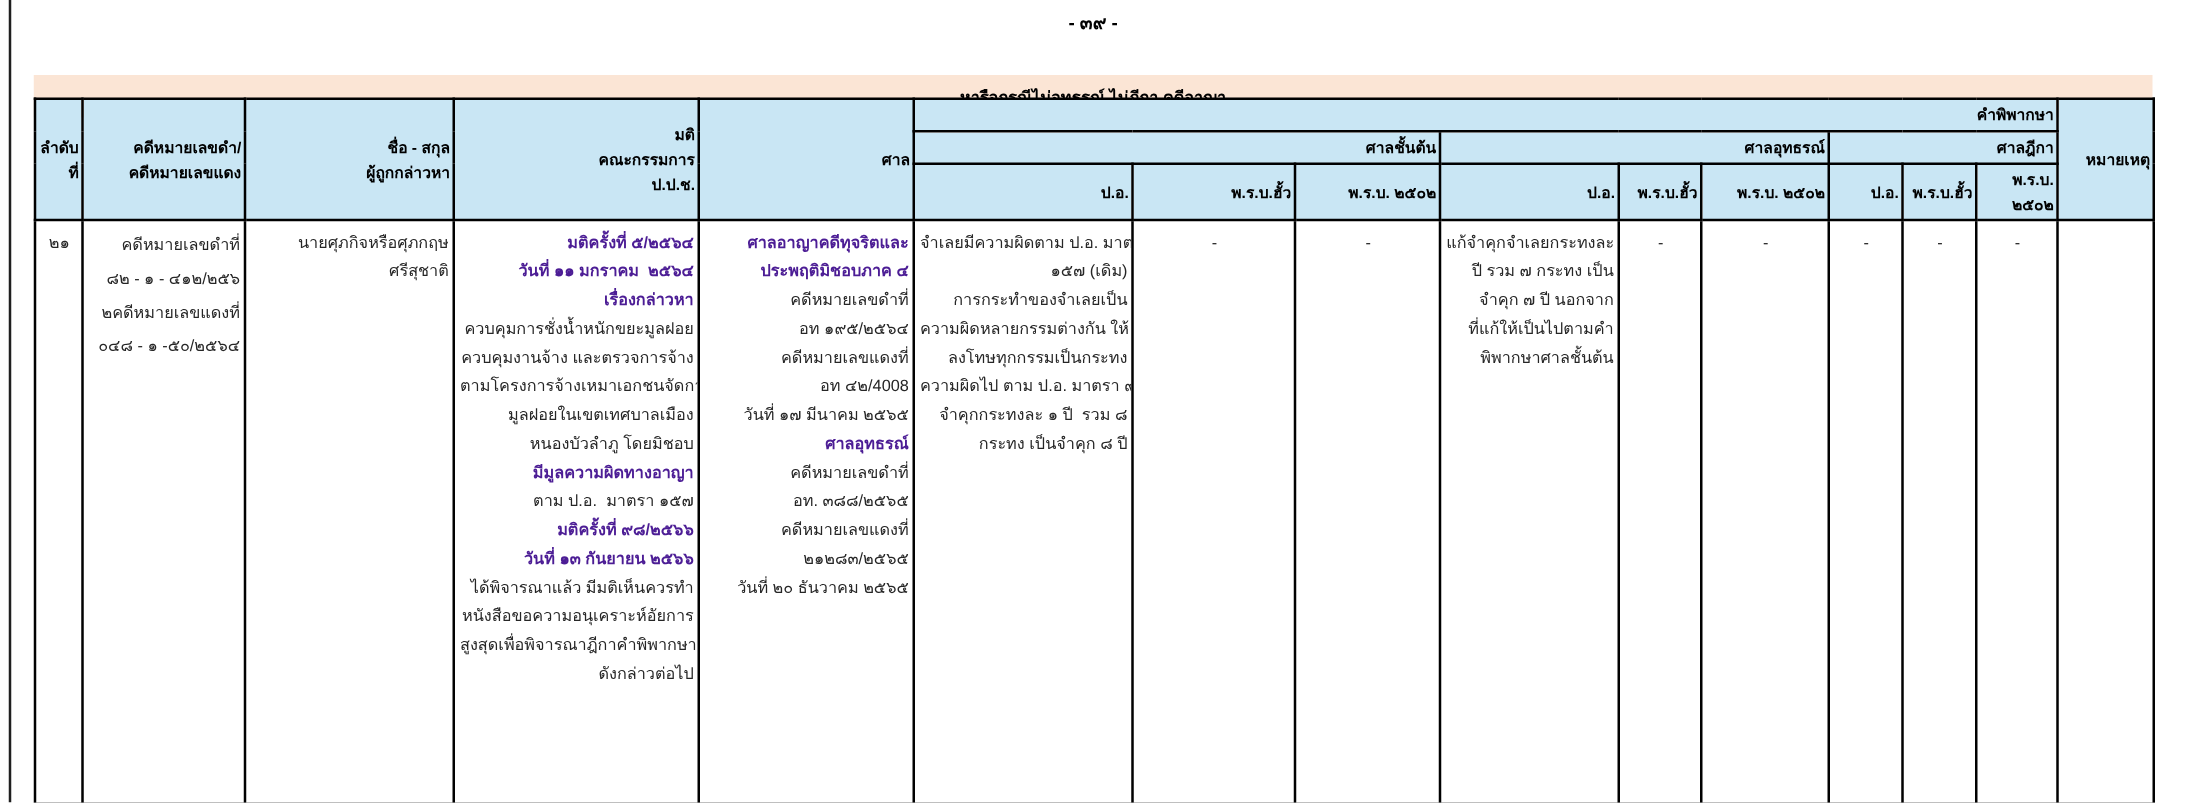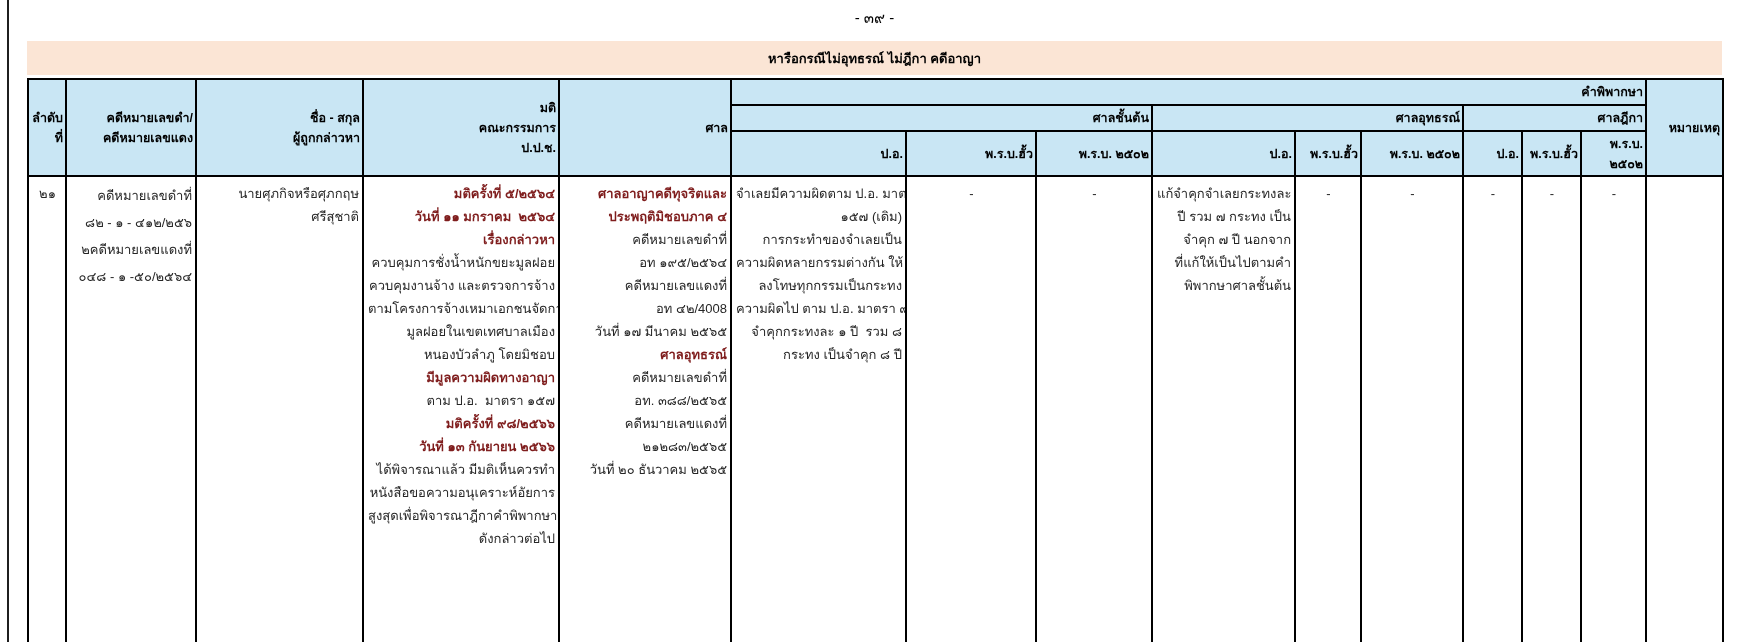--- a/index.html
+++ b/index.html
@@ -3,35 +3,35 @@
 <meta charset="utf-8">
 <style>
   html,body{margin:0;padding:0;}
   body{
     width:1749px;height:642px;overflow:hidden;position:relative;
     background:#ffffff;color:#1a1a1a;
     font-family:"Liberation Sans",sans-serif;
   }
   .page-edge{position:absolute;left:7px;top:0;width:2px;height:642px;background:#1f1f1f;}
   .page-num{position:absolute;top:6px;left:27px;width:1695px;text-align:center;
-    font-weight:normal;font-size:15px;color:#000;}
-  .banner{position:absolute;top:41px;left:27px;width:1695px;height:34px;background:#FBE5D5;
+    font-weight:bold;font-size:15px;color:#000;}
+  .banner{position:absolute;top:60px;left:27px;width:1695px;height:34px;background:#FBE5D5;
     display:flex;align-items:center;justify-content:center;
     font-weight:bold;font-size:13px;color:#000;}
   table.main{position:absolute;top:78px;left:27px;width:1695px;
     border-collapse:collapse;table-layout:fixed;}
   table.main th,table.main td{border:2px solid #000;overflow:hidden;}
   thead th{background:#C9E6F4;color:#000;font-weight:bold;font-size:12.5px;
     text-align:right;vertical-align:middle;padding:1px 2px;}
   thead .ln{line-height:20px;white-space:pre;}
   tr.h1{height:26px;}tr.h2{height:26px;}tr.h3{height:45px;}
   tbody tr{height:467px;margin-top:40px;}
   tbody td{vertical-align:top;font-size:13px;padding:5px 3px 0 4px;border-bottom:none;background:#fff;}
   tbody .ln{line-height:23px;white-space:pre;color:#262626;text-align:right;}
-  tbody .ln.b{font-weight:bold;color:#7f1d1d;}
+  tbody .ln.b{font-weight:bold;color:#4c1d95;}
   td.case-col .ln{line-height:27px;}
   td.c{text-align:center;color:#262626;line-height:23px;}
 </style>
 </head>
 <body>
 
 <div class="page-edge"></div>
 
 <div class="page-num">- ๓๙ -</div>
 

